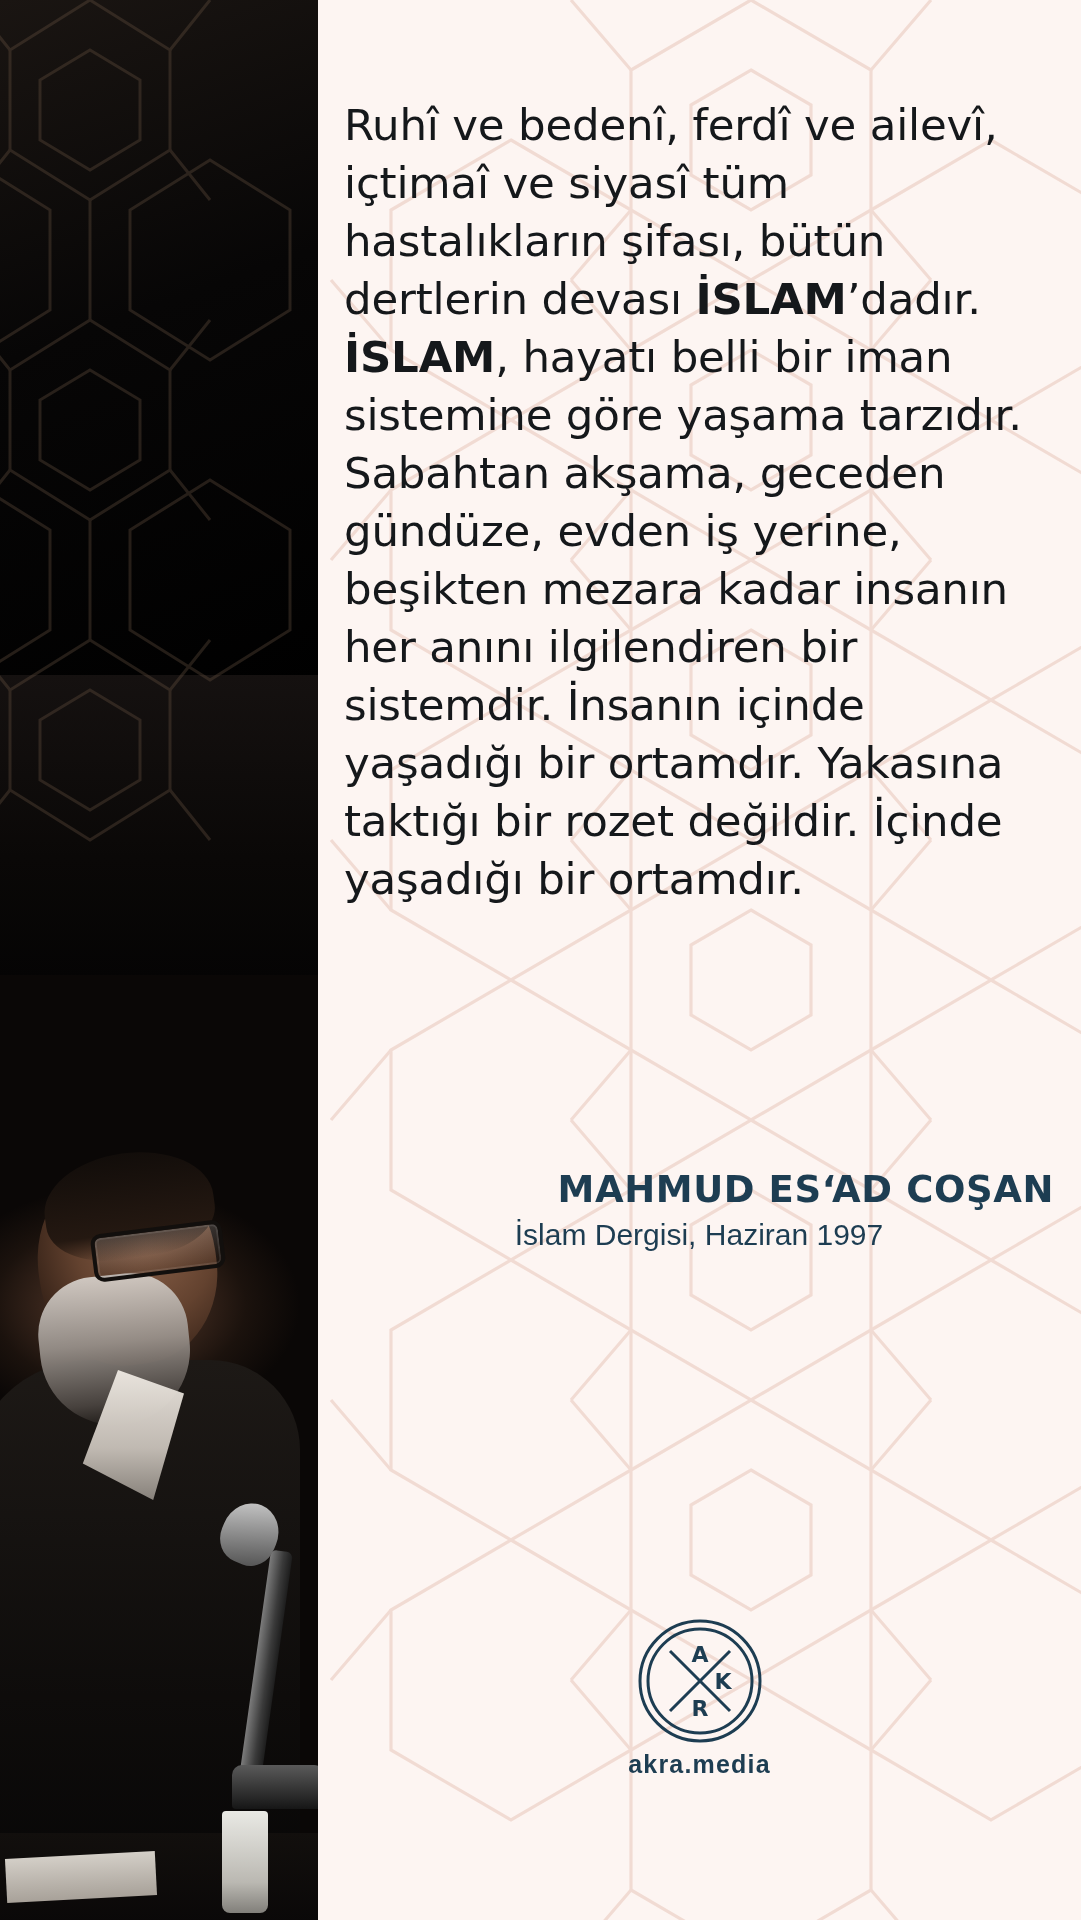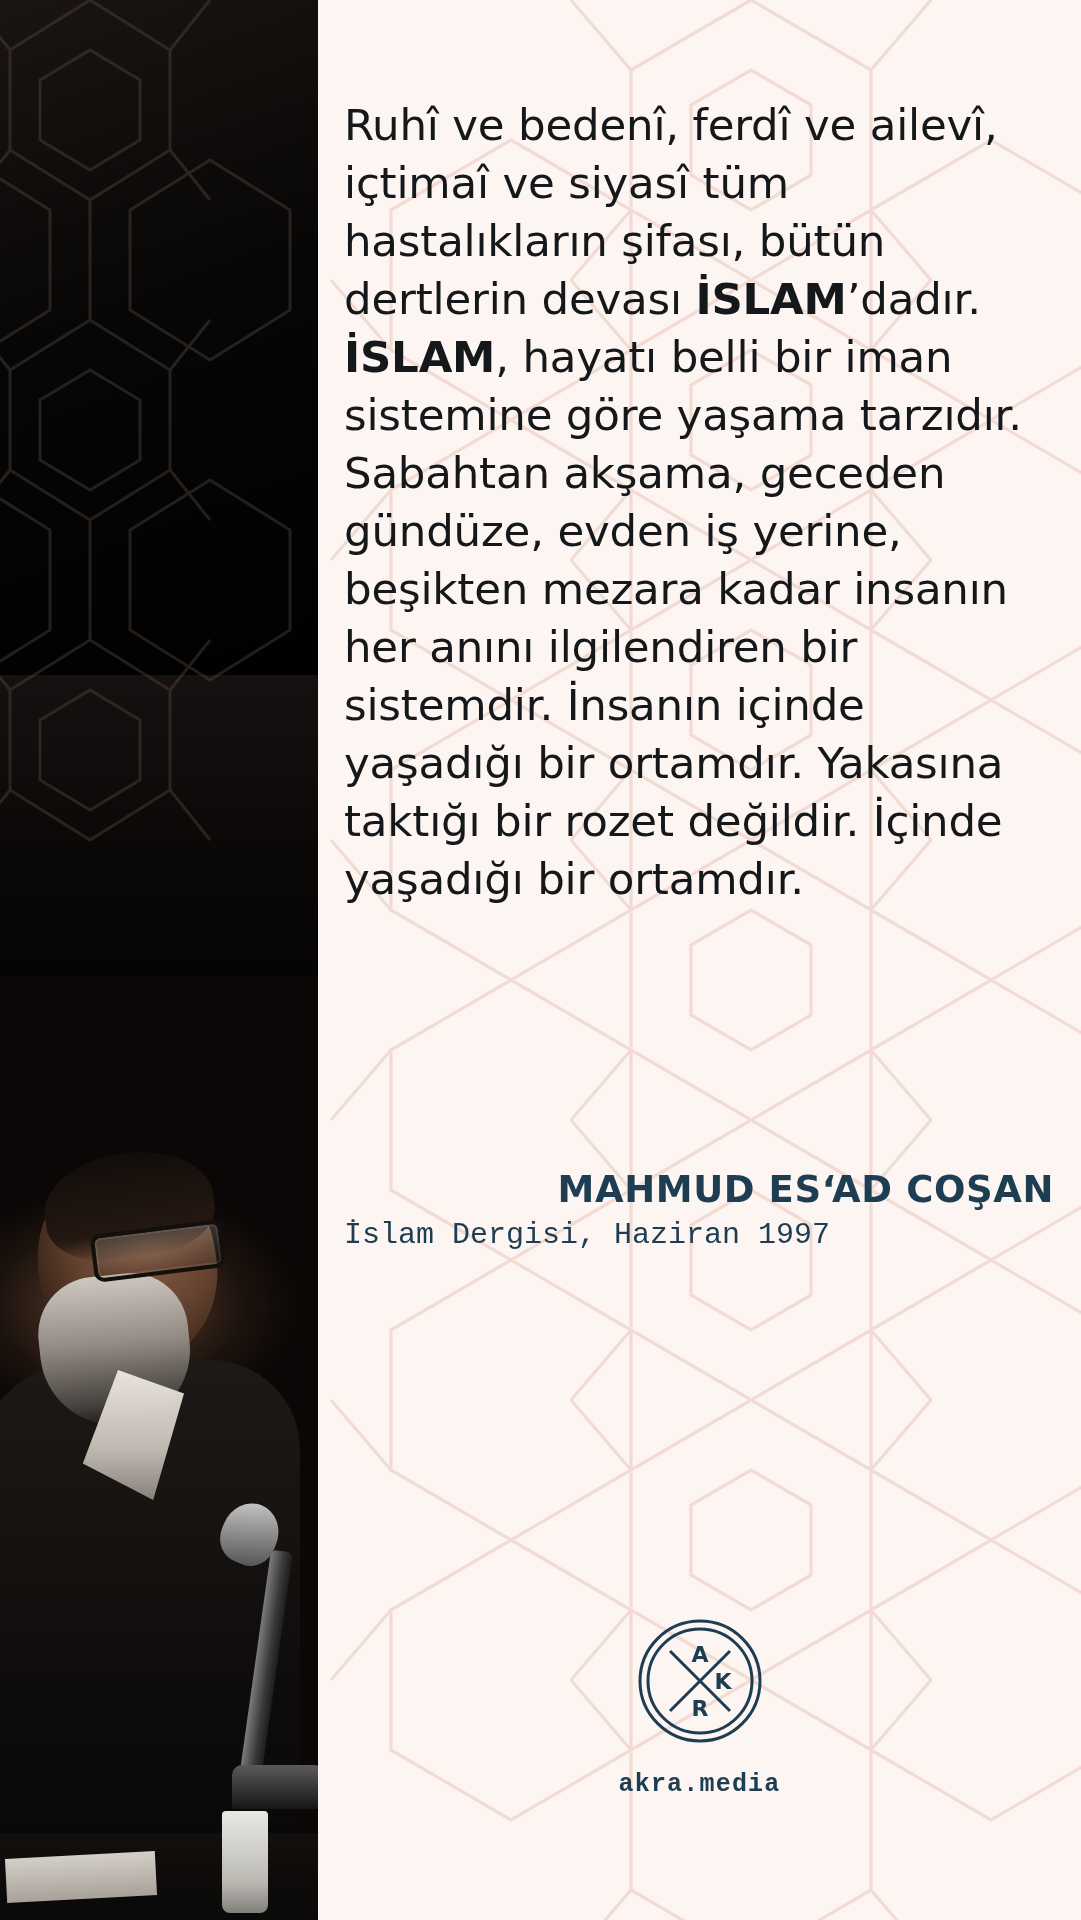--- a/index.html
+++ b/index.html
@@ -208,43 +208,44 @@
   .author {
     font-family: "DejaVu Sans", sans-serif;
     font-weight: 700;
     font-size: 37px;
     letter-spacing: 0.6px;
     color: #1d3d52;
     line-height: 44px;
     text-align: right;
   }
   .source {
-    font-family: Liberation Mono, monospace;
+    font-family: Liberation Sans, sans-serif;
     font-weight: 400;
     font-size: 30px;
     color: #1d3d52;
     line-height: 42px;
     margin-top: 2px;
+    text-align: center;
   }
 
   .logo-wrap {
     position: absolute;
     left: 0;
     top: 1618px;
     width: 763px;
     text-align: center;
   }
   .logo-mark {
     display: inline-block;
     width: 126px;
     height: 126px;
   }
   .logo-text {
-    margin-top: 22px;
-    font-family: Liberation Mono, monospace;
+    margin-top: 2px;
+    font-family: Liberation Sans, sans-serif;
     font-weight: 700;
     font-size: 25px;
     letter-spacing: 1.2px;
     color: #1d3d52;
   }
 </style>
 </head>
 <body>
 
 <div class="poster">

